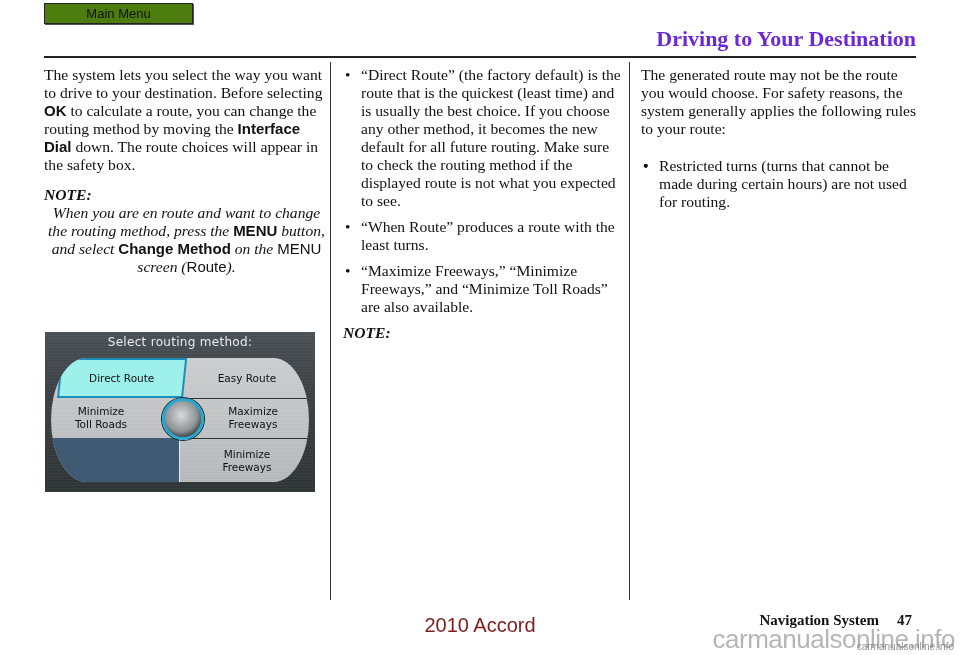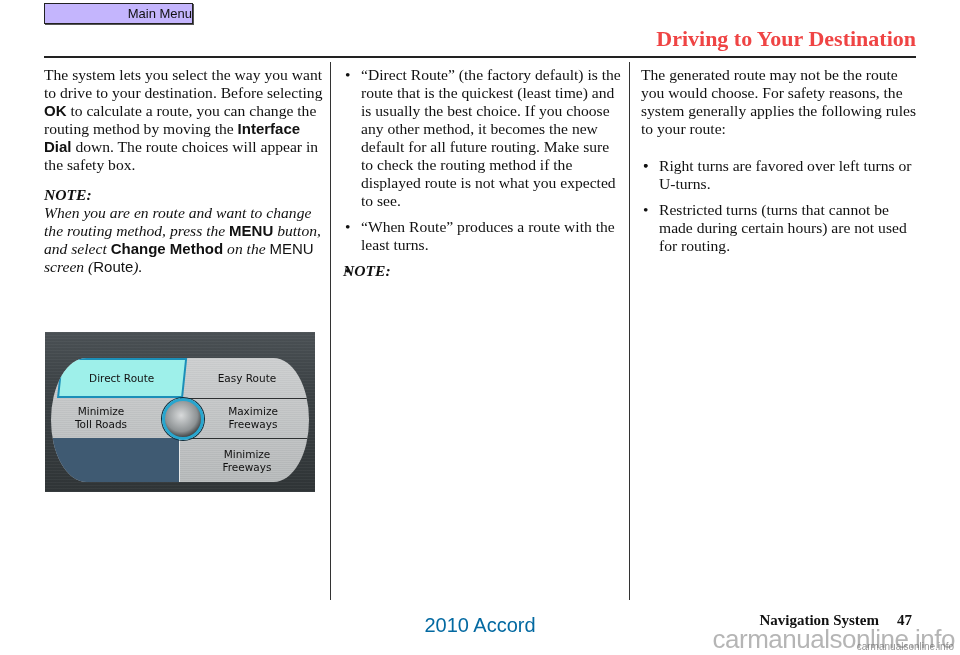--- a/index.html
+++ b/index.html
@@ -16,37 +16,37 @@
       color: #111;
     }
     .main-menu-btn {
       position: absolute;
       left: 44px;
       top: 3px;
       width: 147px;
       height: 19px;
       border: 1px solid #222;
       box-shadow: 1px 1px 0 #555;
-      background: #c4b5fd;
+      background: #4d7c0f;
       font-family: "Liberation Sans", "DejaVu Sans", sans-serif;
       font-size: 13px;
       line-height: 19px;
-      text-align: right;
+      text-align: center;
       color: #111;
       cursor: pointer;
     }
     .page-title {
       position: absolute;
       right: 44px;
       top: 25px;
       font-family: "Liberation Serif", serif;
       font-weight: bold;
       font-size: 22px;
       line-height: 28px;
-      color: #ef4444;
+      color: #6d28d9;
       white-space: nowrap;
     }
     .header-rule {
       position: absolute;
       left: 44px;
       top: 56px;
       width: 872px;
       height: 2px;
       background: #222;
     }
@@ -85,21 +85,21 @@
     .sans {
       font-family: "Liberation Sans", sans-serif;
       font-style: normal;
       font-size: 15px;
     }
     .note-label {
       font-weight: bold;
       font-style: italic;
       margin-top: 12px !important;
     }
-    .note-body { font-style: italic; }
+    .note-body { font-style: italic; text-align: center; }
 
     ul.bullets {
       list-style: none;
       margin: 0;
       padding: 0;
     }
     ul.bullets li {
       position: relative;
       padding-left: 18px;
       margin-bottom: 8px;
@@ -197,21 +197,21 @@
       z-index: 4;
     }
 
     .footer-model {
       position: absolute;
       left: 0; right: 0;
       top: 614px;
       text-align: center;
       font-family: "Liberation Sans", sans-serif;
       font-size: 20px;
-      color: #0369a1;
+      color: #7f1d1d;
     }
     .footer-section {
       position: absolute;
       right: 48px;
       top: 612px;
       font-family: "Liberation Serif", serif;
       font-weight: bold;
       font-size: 15px;
       white-space: nowrap;
     }
@@ -248,20 +248,21 @@
 <div class="col-divider" style="left:629px;"></div>
 
 <div class="col col1">
   <p><span>The system lets you select the way you want to drive to your destination. Before selecting </span><span class="sans-bold">OK</span><span> to calculate a route, you can change the routing method by moving the </span><span class="sans-bold">Interface Dial</span><span> down. The route choices will appear in the safety box.</span></p>
   <p class="note-label">NOTE:</p>
   <p class="note-body"><span>When you are en route and want to change the routing method, press the </span><span class="sans-bold">MENU</span><span> button, and select </span><span class="sans-bold">Change Method</span><span> on the </span><span class="sans">MENU</span><span> screen (</span><span class="sans">Route</span><span>).</span></p>
 </div>
 
 <div class="nav-screen">
   <div class="stripes"></div>
+  <div class="nav-title">Select routing method:</div>
   <div class="nav-panel">
     <div class="brushed"></div>
     <div class="blank-cell"></div>
     <div class="sep-line" style="left:128px; top:40px; width:130px;"></div>
     <div class="sep-line" style="left:128px; top:80px; width:130px;"></div>
     <div class="sep-line" style="left:128px; top:40px; width:1px; height:84px; background:#e6e8e8;"></div>
     <div class="nav-opt opt-direct">
         <span>Direct Route</span>
       </div>
     <div class="nav-opt opt-easy">
@@ -280,30 +281,30 @@
 Freeways</span>
       </div>
     <div class="knob"></div>
   </div>
 </div>
 
 <div class="col col2">
   <ul class="bullets">
     <li><span class="dot">•</span><span>“Direct Route” (the factory default) is the route that is the quickest (least time) and is usually the best choice. If you choose any other method, it becomes the new default for all future routing. Make sure to check the routing method if the displayed route is not what you expected to see.</span></li>
     <li><span class="dot">•</span><span>“When Route” produces a route with the least turns.</span></li>
-    <li><span class="dot">•</span></li>
+    <li><span class="dot">•</span><span>“Maximize Freeways,” “Minimize Freeways,” and “Minimize Toll Roads” are also available.</span></li>
   </ul>
   <p class="note-label" style="margin-top:4px !important;">NOTE:</p>
 </div>
 
 <div class="col col3">
   <p style="margin-bottom:19px;">The generated route may not be the route you would choose. For safety reasons, the system generally applies the following rules to your route:</p>
   <ul class="bullets">
     <li><span class="dot">•</span></li>
-    <li><span class="dot">•</span><span>Right turns are favored over left turns or U-turns.</span></li>
+    <li><span class="dot">•</span></li>
     <li><span class="dot">•</span><span>Restricted turns (turns that cannot be made during certain hours) are not used for routing.</span></li>
   </ul>
 </div>
 
 <div class="footer-model">2010 Accord</div>
 <div class="footer-section"><span>Navigation System</span><span class="page-num">47</span></div>
 <div class="watermark-big">carmanualsonline.info</div>
 <div class="watermark-small">carmanualsonline.info</div>
 
 </body></html>

